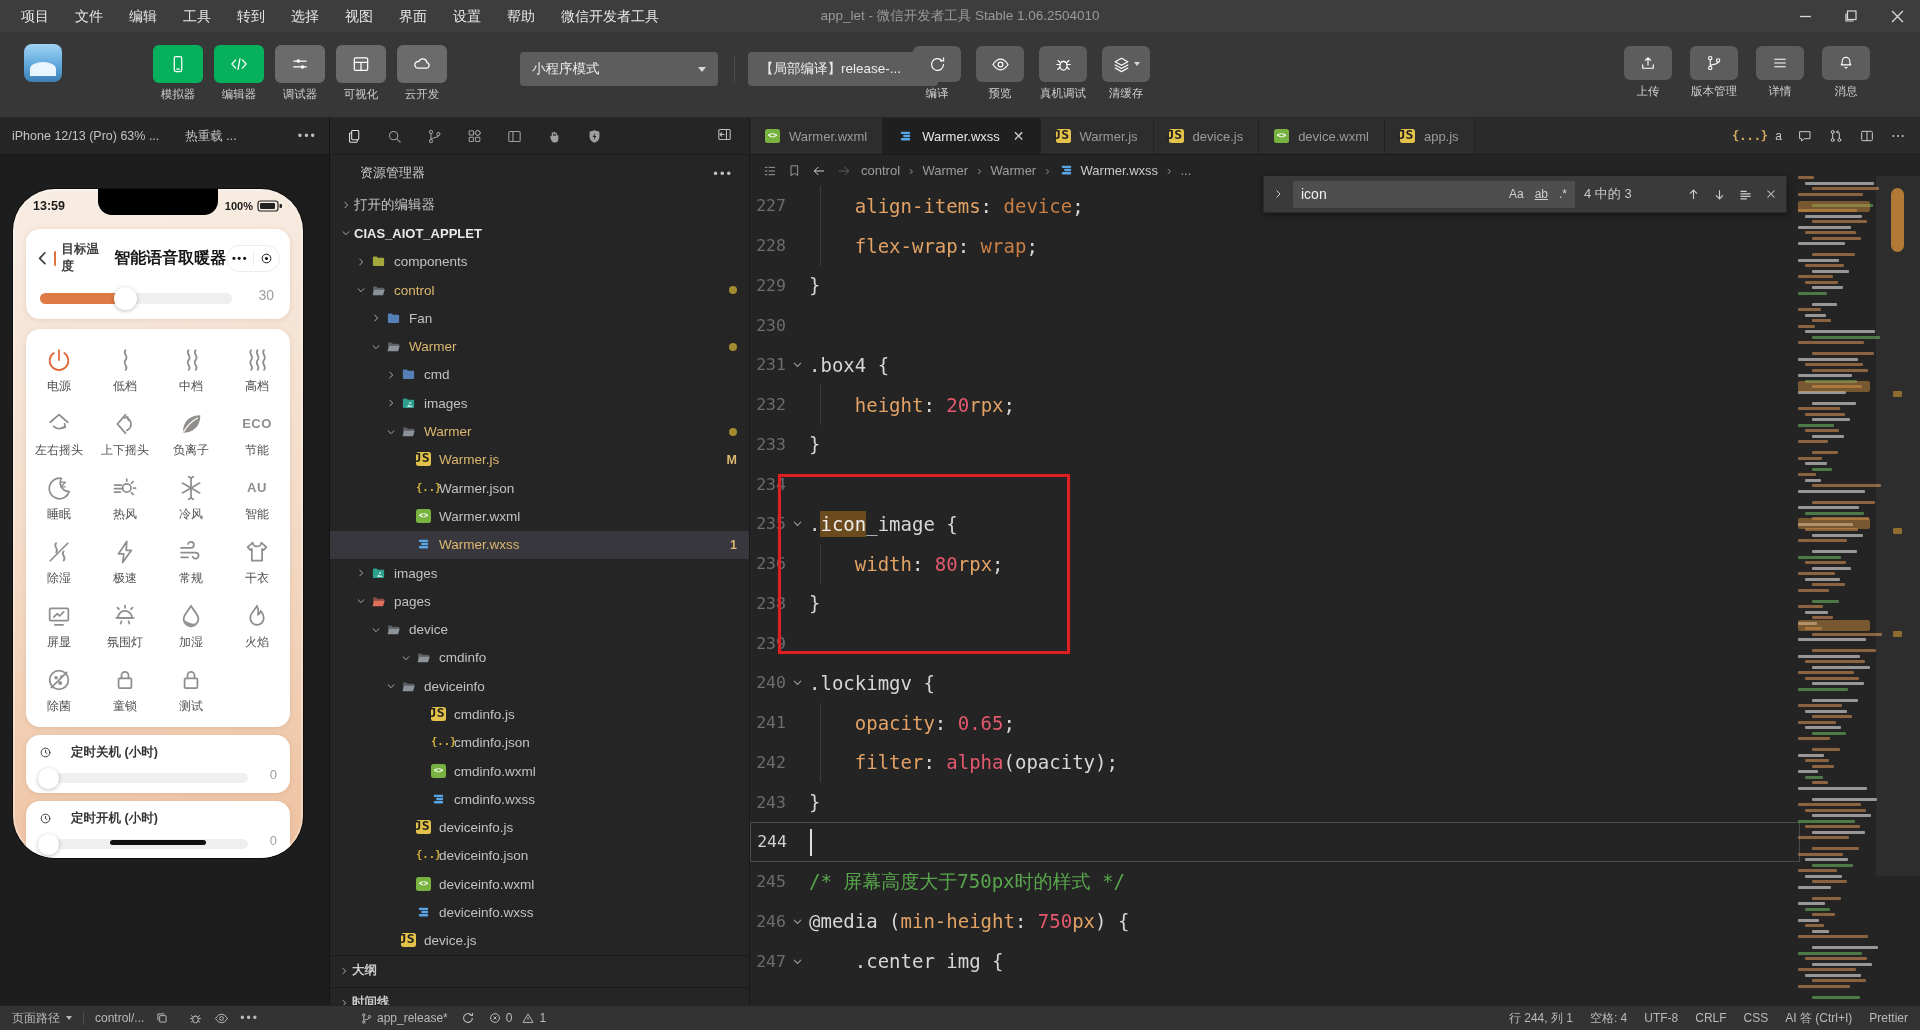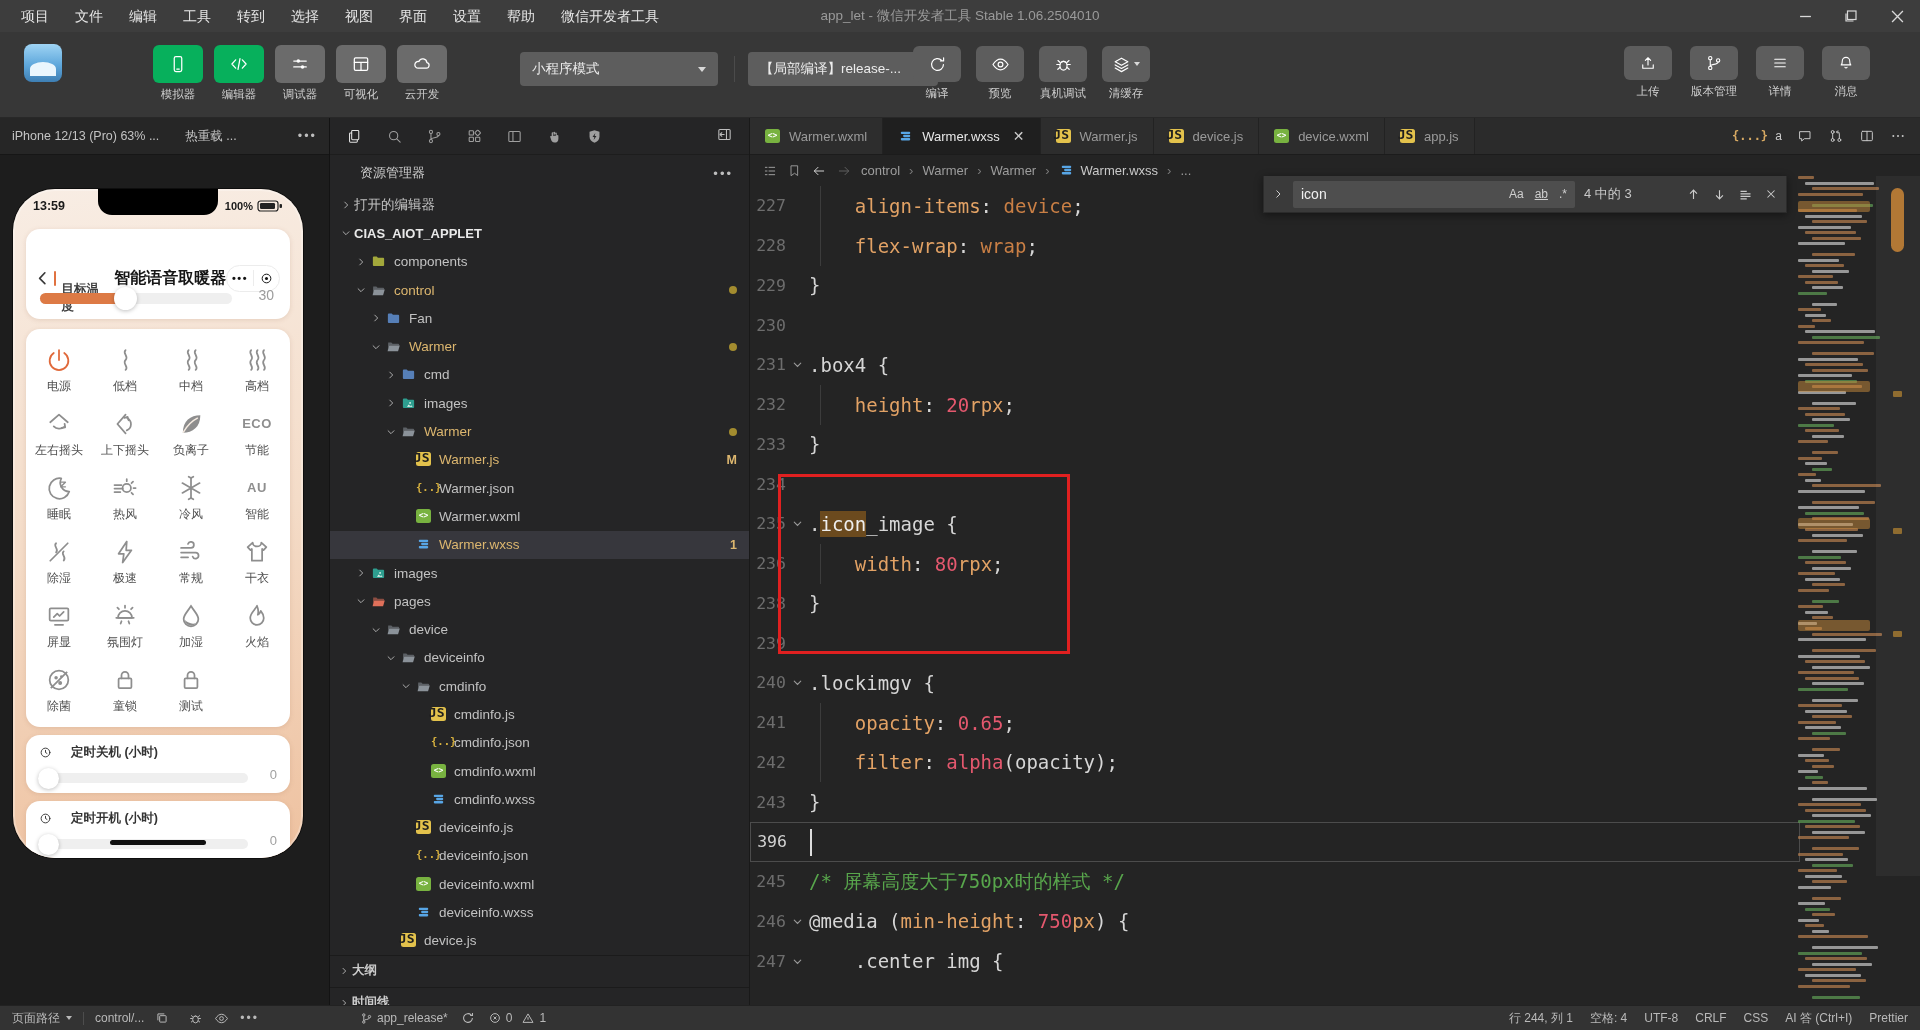--- a/index.html
+++ b/index.html
@@ -60,21 +60,21 @@
     background:#000; border-radius:0 0 14px 14px; }
   .pstatus { position:absolute; top:7px; left:0; right:0; height:20px; display:flex; align-items:center;
     padding:0 20px; color:#1a1a1a; font-size:12.5px; font-weight:700; }
   .pbat { margin-left:auto; display:flex; align-items:center; gap:4px; font-size:11px; font-weight:600; }
   .pcard { position:absolute; left:13px; right:13px; background:#fff; border-radius:14px;
     box-shadow:0 1px 5px rgba(150,100,70,.18); }
   #pcard-head { top:40px; height:90px; }
   .phead-row { display:flex; align-items:center; padding:12px 10px 0 8px; }
   .temp-group { display:flex; align-items:center; gap:5px; margin-left:2px; }
   .temp-bar { width:3px; height:15px; background:#e07240; border-radius:2px; }
-  .temp-label { font-size:12.5px; color:#3c3c3c; font-weight:700;margin-top:40px; }
+  .temp-label { font-size:12.5px; color:#3c3c3c; font-weight:700; }
   .ptitle { font-size:16px; font-weight:700; color:#161616; margin-left:12px; white-space:nowrap; }
   .capsule { margin-left:auto; width:64px; height:27px; border:1px solid #ececec; border-radius:14px;
     display:flex; align-items:center; background:#fff; }
   .capsule .dots { flex:1; text-align:center; font-size:11px; color:#111; letter-spacing:1.5px; font-weight:700; }
   .capsule .cap-div { width:1px; height:16px; background:#ececec; }
   .capsule .cap-target { flex:1; display:flex; align-items:center; justify-content:center; color:#111; }
   .slider-row { position:absolute; left:14px; right:58px; top:58px; height:22px; }
   .slider-track { position:absolute; left:0; right:0; top:6px; height:11px; background:#efefef; border-radius:6px; }
   .slider-fill { position:absolute; left:0; top:6px; height:11px; background:#dd7a45; border-radius:6px; }
   .slider-thumb { position:absolute; top:0; width:23px; height:23px; border-radius:50%; background:#fff;
@@ -1002,52 +1002,52 @@
         </span>
        <span class="ticon">
           <svg viewBox="0 0 24 24">
             <path d="M3.5 5.5h5l2 2h9A1.5 1.5 0 0 1 21 9v1.5H5l-2 8z" fill="#8b9299" opacity=".55"></path>
             <path d="M2.5 19.5l2.6-9H22l-2.7 9z" fill="#8b9299"></path>
           </svg>
         </span>
         <span class="tname  ">device</span>
        <span class="tright"></span>
       </div>
-      <div class="trow " style="padding-left:53px">
+      <div class="trow " style="padding-left:68px">
        <span class="tarrow" style="width:16px">
           <span style="width:10px;height:10px;display:inline-flex">
             <svg viewBox="0 0 24 24" fill="none" stroke="currentColor" stroke-width="2.4" stroke-linecap="round" stroke-linejoin="round">
               <path d="M5 9l7 7 7-7"></path>
             </svg>
           </span>
         </span>
        <span class="ticon">
           <svg viewBox="0 0 24 24">
             <path d="M3.5 5.5h5l2 2h9A1.5 1.5 0 0 1 21 9v1.5H5l-2 8z" fill="#8b9299" opacity=".55"></path>
             <path d="M2.5 19.5l2.6-9H22l-2.7 9z" fill="#8b9299"></path>
           </svg>
         </span>
-        <span class="tname  ">deviceinfo</span>
-       <span class="tright"></span>
-      </div>
-      <div class="trow " style="padding-left:68px">
+        <span class="tname  ">cmdinfo</span>
+       <span class="tright"></span>
+      </div>
+      <div class="trow " style="padding-left:53px">
        <span class="tarrow" style="width:16px">
           <span style="width:10px;height:10px;display:inline-flex">
             <svg viewBox="0 0 24 24" fill="none" stroke="currentColor" stroke-width="2.4" stroke-linecap="round" stroke-linejoin="round">
               <path d="M5 9l7 7 7-7"></path>
             </svg>
           </span>
         </span>
        <span class="ticon">
           <svg viewBox="0 0 24 24">
             <path d="M3.5 5.5h5l2 2h9A1.5 1.5 0 0 1 21 9v1.5H5l-2 8z" fill="#8b9299" opacity=".55"></path>
             <path d="M2.5 19.5l2.6-9H22l-2.7 9z" fill="#8b9299"></path>
           </svg>
         </span>
-        <span class="tname  ">cmdinfo</span>
+        <span class="tname  ">deviceinfo</span>
        <span class="tright"></span>
       </div>
       <div class="trow " style="padding-left:83px">
        <span class="tarrow" style="width:16px">
           <span style="width:10px;height:10px;display:inline-flex"></span>
         </span>
        <span class="ticon">
           <span class="fbadge js">JS</span>
         </span>
         <span class="tname  ">cmdinfo.js</span>
@@ -1405,21 +1405,21 @@
 
        <span class="ctext"><span class="c-plain">    </span><span class="c-prop">filter</span><span class="c-punc">: </span><span class="c-fn">alpha</span><span class="c-punc">(</span><span class="c-plain">opacity</span><span class="c-punc">)</span><span class="c-punc">;</span></span>
       </div>
       <div class="cline ">
        <span class="ln">243</span>
        <span class="fold"></span>
 
        <span class="ctext"><span class="c-punc">}</span></span>
       </div>
       <div class="cline cur">
-       <span class="ln">396</span>
+       <span class="ln">244</span>
        <span class="fold"></span>
 
        <span class="caret-bar"></span>
        <span class="ctext"></span>
       </div>
       <div class="cline ">
        <span class="ln">245</span>
        <span class="fold"></span>
 
        <span class="ctext"><span class="c-comm">/* 屏幕高度大于750px时的样式 */</span></span>

